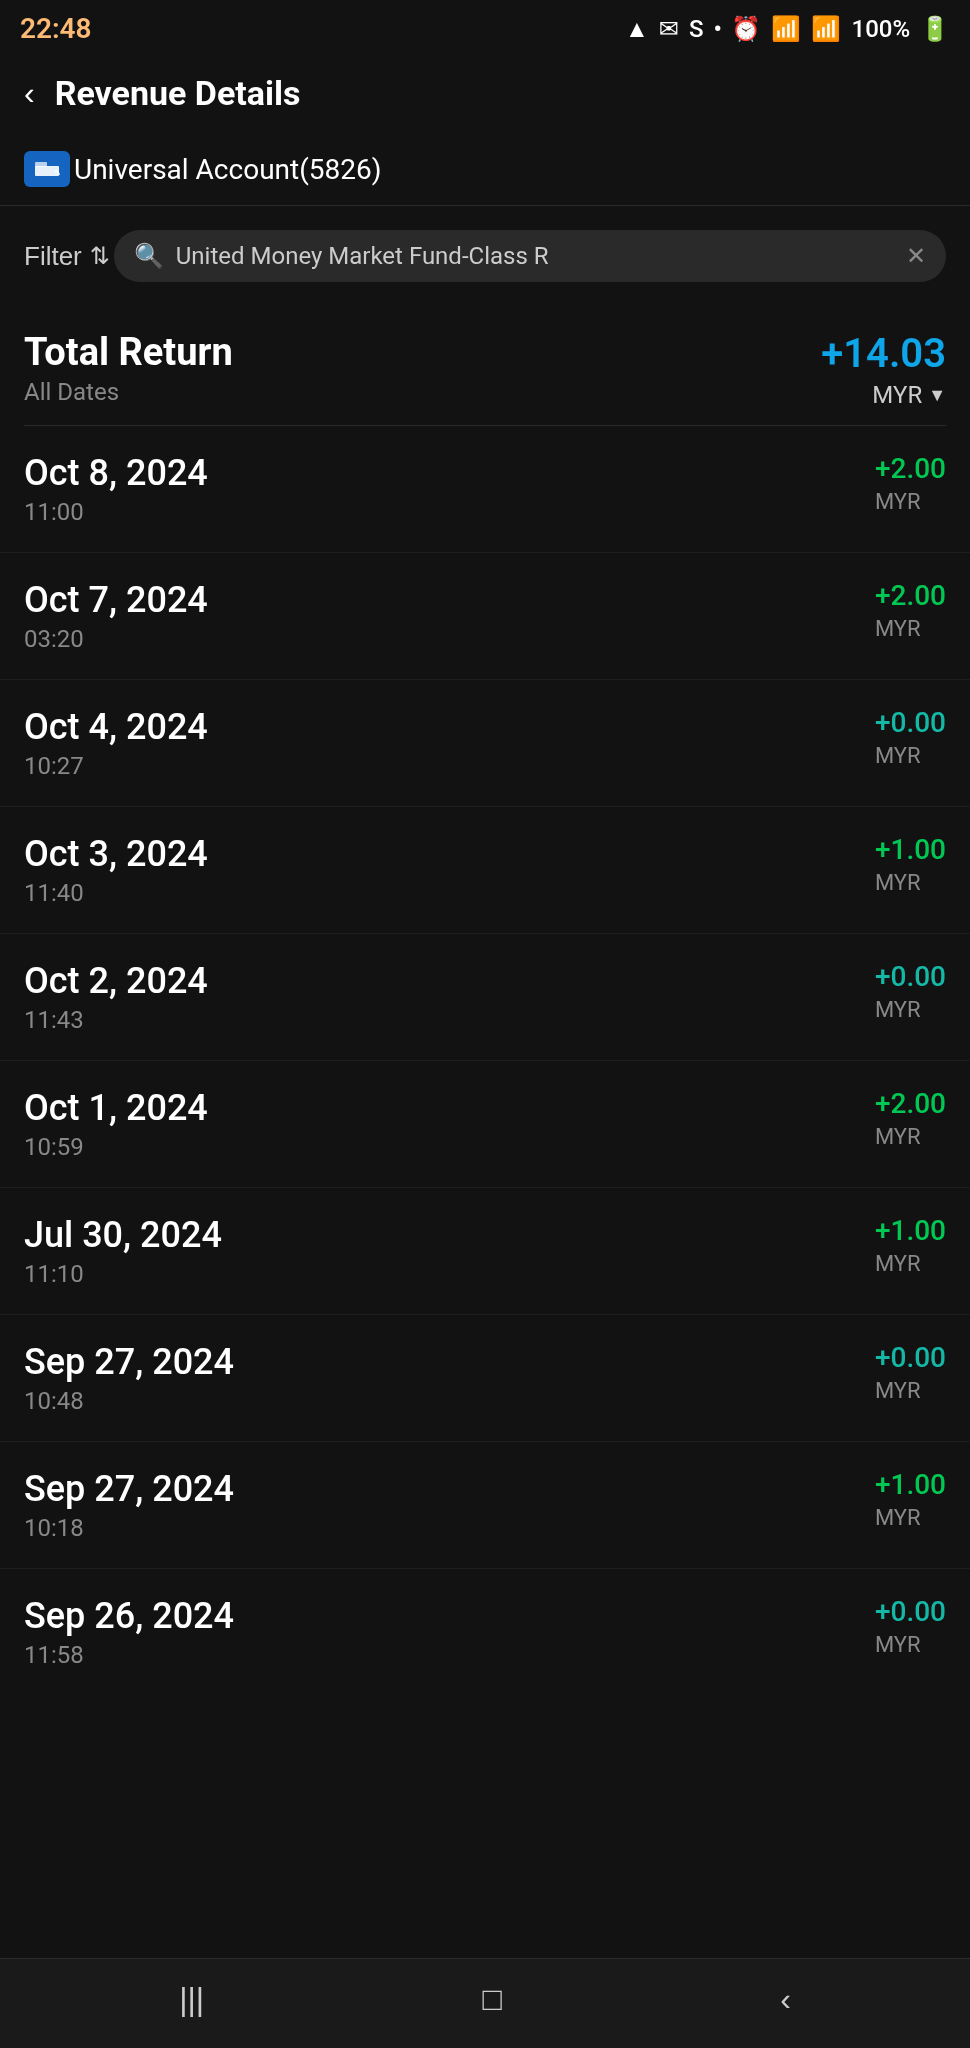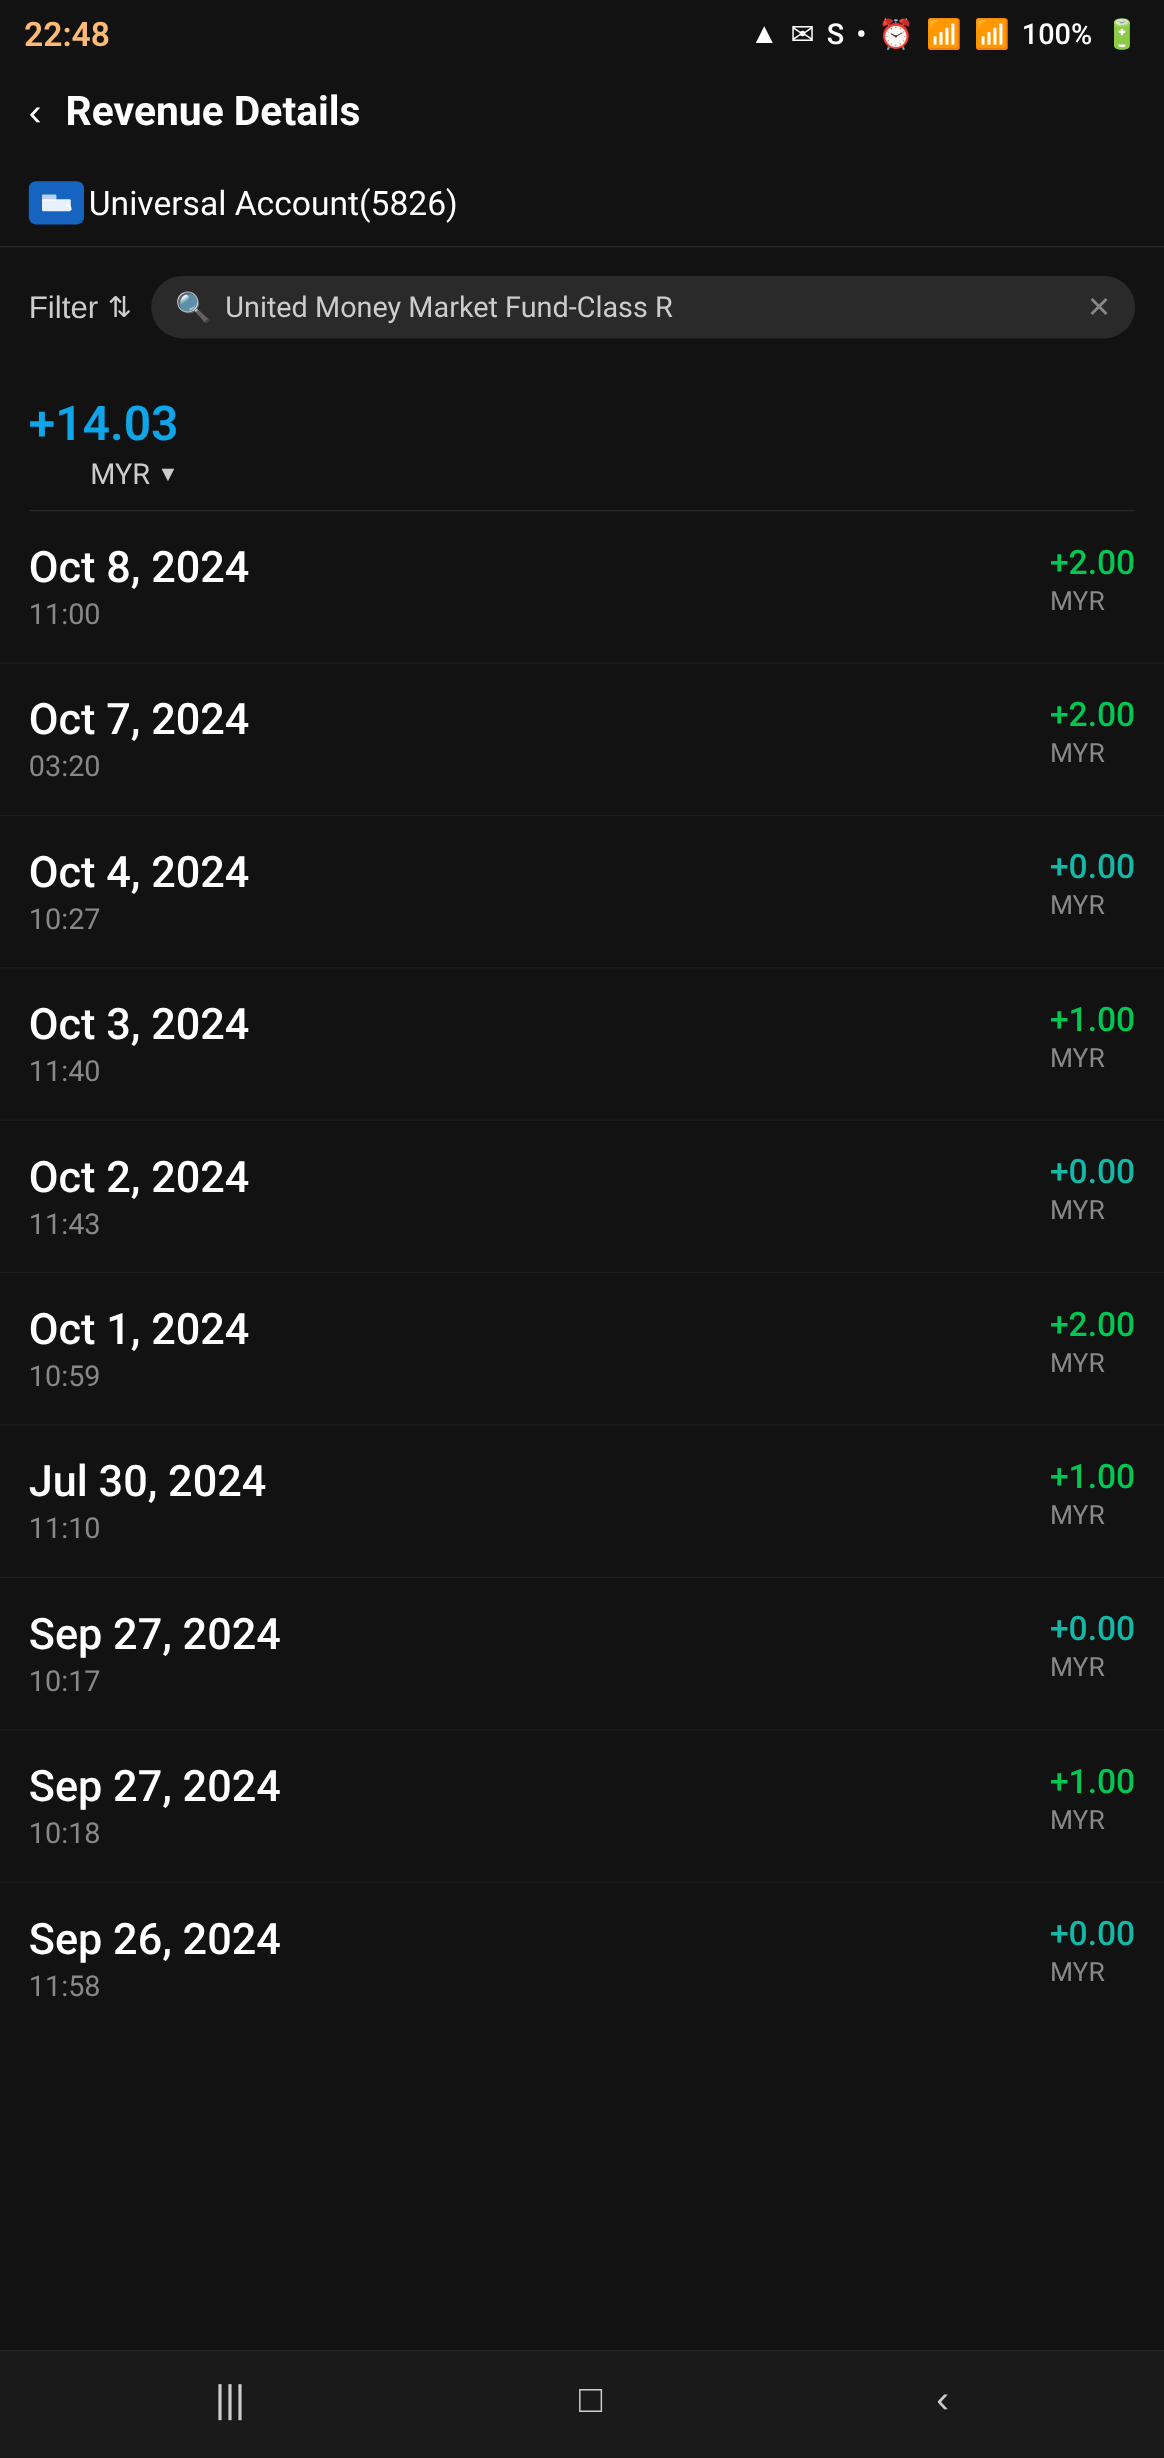--- a/index.html
+++ b/index.html
@@ -89,21 +89,21 @@
 
     .account-name {
       font-size: 28px;
       color: #ffffff;
     }
 
     .filter-row {
       display: flex;
       align-items: center;
       padding: 24px 24px 20px;
-      gap: 16px;
+      gap: 4px;
     }
 
     .filter-button {
       display: flex;
       align-items: center;
       gap: 8px;
       color: #cccccc;
       font-size: 26px;
       background: none;
       border: none;
@@ -314,20 +314,24 @@
     <span class="filter-icon">⇅</span>
   </button>
   <div class="search-bar">
     <span class="search-icon">🔍</span>
     <span class="search-text">United Money Market Fund-Class R</span>
     <span class="clear-icon">✕</span>
   </div>
 </div>
 
 <div class="total-return-section">
+  <div class="total-return-left">
+    <div class="label">Total Return</div>
+    <div class="sublabel">All Dates</div>
+  </div>
   <div class="total-return-right">
     <div class="amount">+14.03</div>
     <div class="currency-row">
       <span class="currency">MYR</span>
       <span class="currency-dropdown">▼</span>
     </div>
   </div>
 </div>
 
 <div class="divider"></div>
@@ -399,21 +403,21 @@
         <div class="time">11:10</div>
       </div>
       <div class="transaction-right">
         <div class="amount">+1.00</div>
         <div class="currency">MYR</div>
       </div>
     </div>
     <div class="transaction-item">
       <div class="transaction-left">
         <div class="date">Sep 27, 2024</div>
-        <div class="time">10:17</div>
+        <div class="time">10:48</div>
       </div>
       <div class="transaction-right">
         <div class="amount zero">+0.00</div>
         <div class="currency">MYR</div>
       </div>
     </div>
     <div class="transaction-item">
       <div class="transaction-left">
         <div class="date">Sep 27, 2024</div>
         <div class="time">10:18</div>

